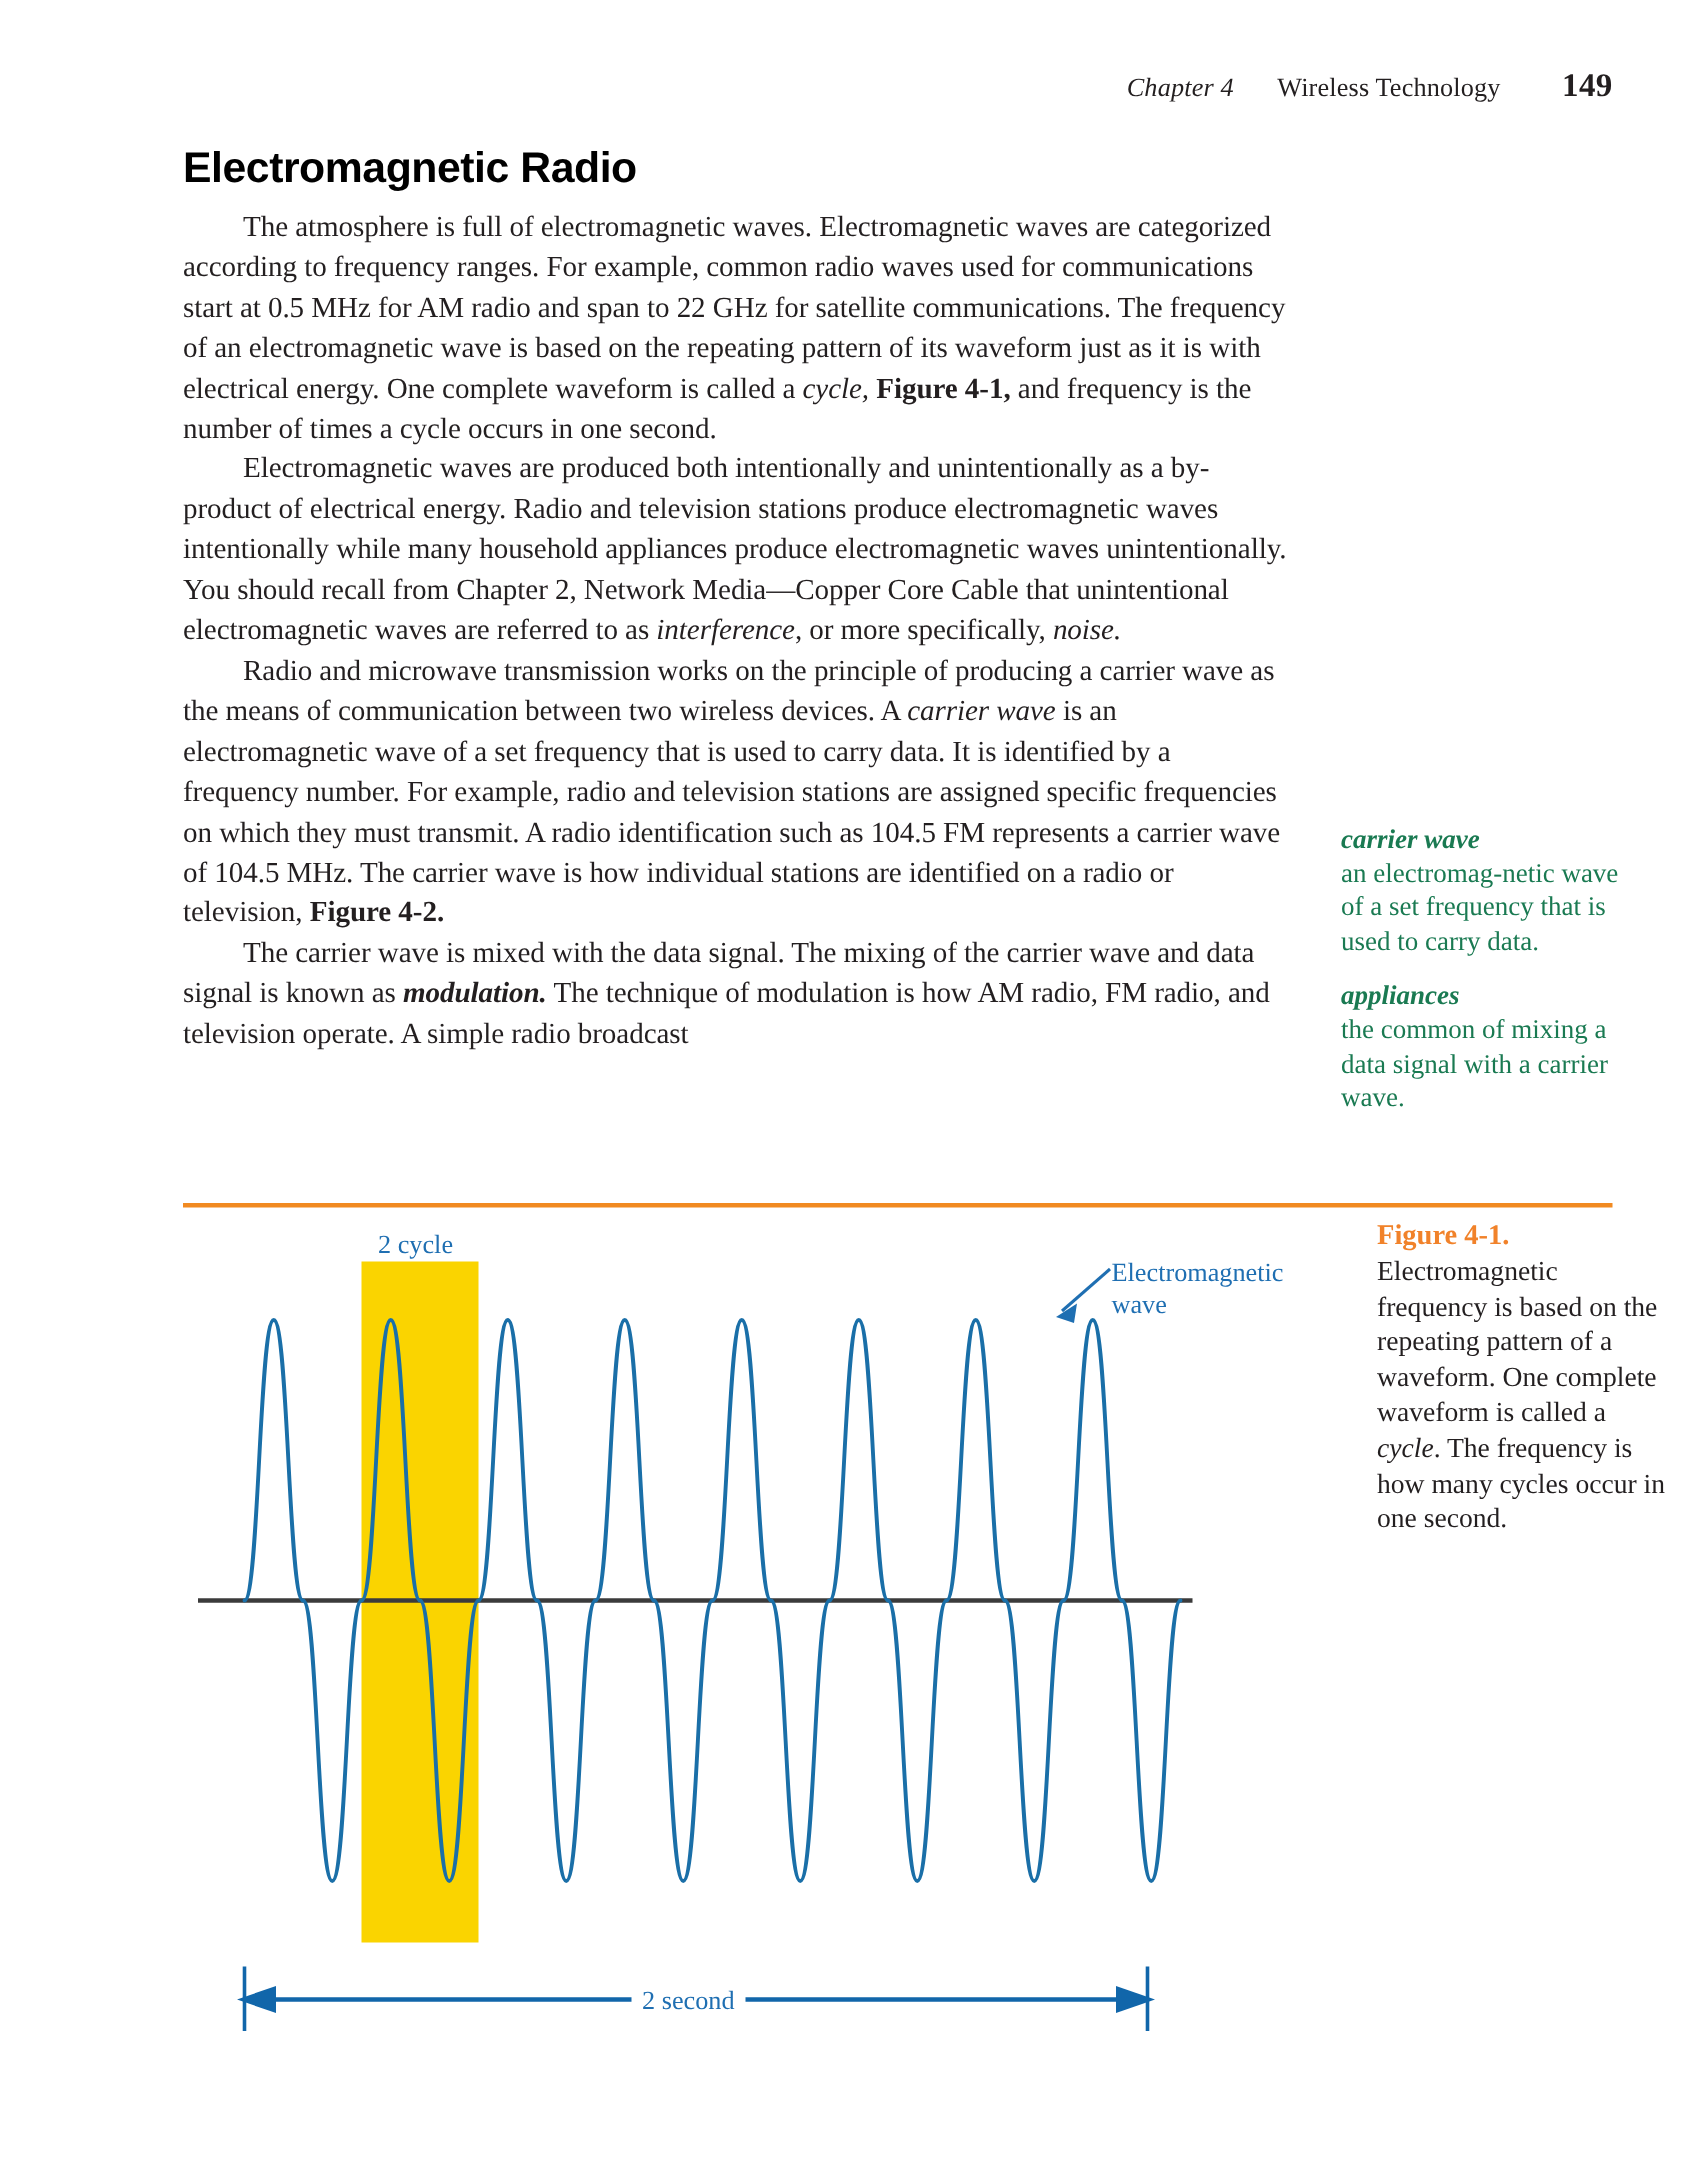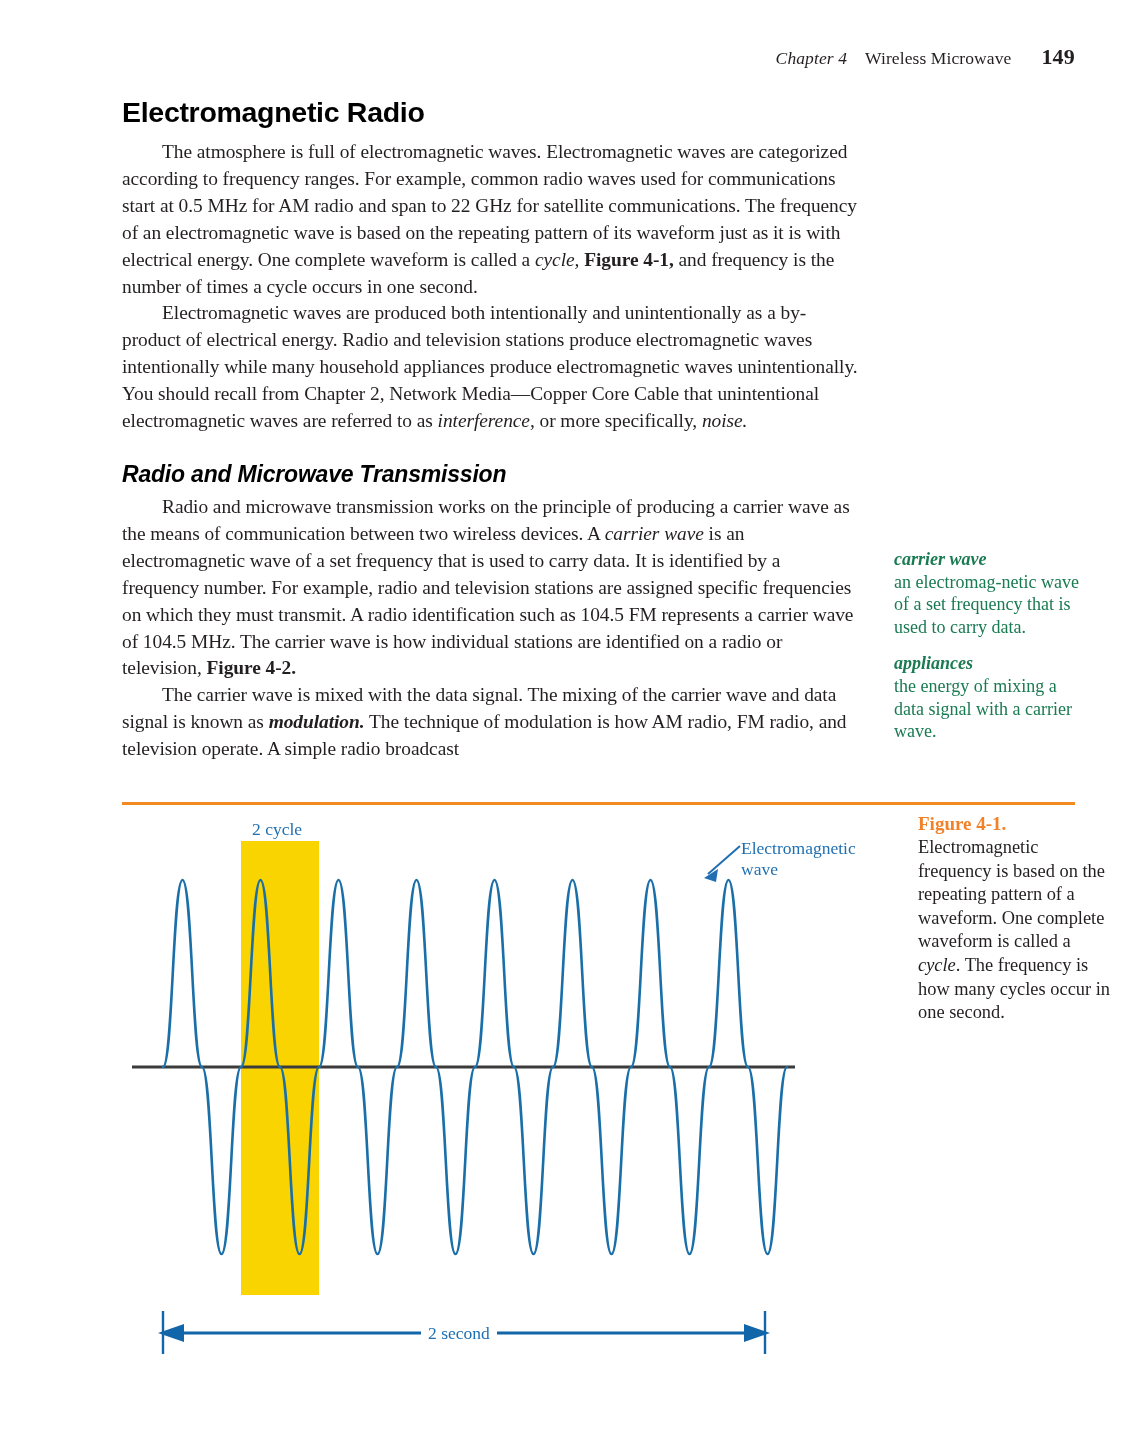--- a/index.html
+++ b/index.html
@@ -16,21 +16,21 @@
     overflow: hidden;
   }
 
   
   #running-head {
     position: absolute;
     top: 44px;
     right: 58px;
     display: flex;
     align-items: baseline;
-    gap: 4px;
+    gap: 15px;
   }
   #running-head .chap-label {
     font-style: italic;
     font-size: 17.5px;
     color: #231f20;
     letter-spacing: .1px;
   }
   #running-head .chap-title {
     font-size: 17.5px;
     color: #231f20;
@@ -155,48 +155,47 @@
     left: 311px; top: 517px;
     background: #ffffff;
     padding: 0 7px;
   }
 </style>
 </head>
 <body>
 
 <div id="running-head">
   <span class="chap-label">Chapter 4</span>
-  <span class="chap-title">Wireless Microwave</span>
+  <span class="chap-title">Wireless Technology</span>
   <span class="folio">149</span>
 </div>
 
 <div id="content">
 
   <h1 id="page-title">Electromagnetic Radio</h1>
 
   <p class="para"><span>The atmosphere is full of electromagnetic waves. Electromagnetic waves are categorized according to frequency ranges. For example, common radio waves used for communications start at 0.5 MHz for AM radio and span to 22 GHz for satellite communications. The frequency of an electromagnetic wave is based on the repeating pattern of its waveform just as it is with electrical energy. One complete waveform is called a </span><i>cycle,</i> <b>Figure 4-1,</b><span> and frequency is the number of times a cycle occurs in one second.</span></p>
 
   <p class="para"><span>Electromagnetic waves are produced both intentionally and unintentionally as a by-product of electrical energy. Radio and television stations produce electromagnetic waves intentionally while many household appliances produce electromagnetic waves unintentionally. You should recall from Chapter 2, Network Media—Copper Core Cable that unintentional electromagnetic waves are referred to as </span><i>interference</i><span>, or more specifically, </span><i>noise.</i></p>
 
-  <h2 id="subhead">Radio and Microwave Transmission</h2>
 
   <p class="para"><span>Radio and microwave transmission works on the principle of producing a carrier wave as the means of communication between two wireless devices. A </span><i>carrier wave</i><span> is an electromagnetic wave of a set frequency that is used to carry data. It is identified by a frequency number. For example, radio and television stations are assigned specific frequencies on which they must transmit. A radio identification such as 104.5 FM represents a carrier wave of 104.5 MHz. The carrier wave is how individual stations are identified on a radio or television, </span><b>Figure 4-2.</b></p>
 
   <p class="para"><span>The carrier wave is mixed with the data signal. The mixing of the carrier wave and data signal is known as </span><b><i>modulation.</i></b><span> The technique of modulation is how AM radio, FM radio, and television operate. A simple radio broadcast</span></p>
 
 </div>
 
 <div id="glossary">
   <div class="gloss-block">
     <div class="gloss-term">carrier wave</div>
     <div class="gloss-def">an electromag-netic wave of a set frequency that is used to carry data.</div>
   </div>
   <div class="gloss-block">
     <div class="gloss-term">appliances</div>
-    <div class="gloss-def">the energy of mixing a data signal with a carrier wave.</div>
+    <div class="gloss-def">the common of mixing a data signal with a carrier wave.</div>
   </div>
 </div>
 
 <div id="fig-rule"></div>
 
 <div id="fig-caption">
   <span class="fig-num">Figure 4-1.</span>
   <span class="fig-text">Electromagnetic frequency is based on the repeating pattern of a waveform. One complete waveform is called a </span><i class="fig-text">cycle</i><span class="fig-text">. The frequency is how many cycles occur in one second.</span>
 </div>
 

